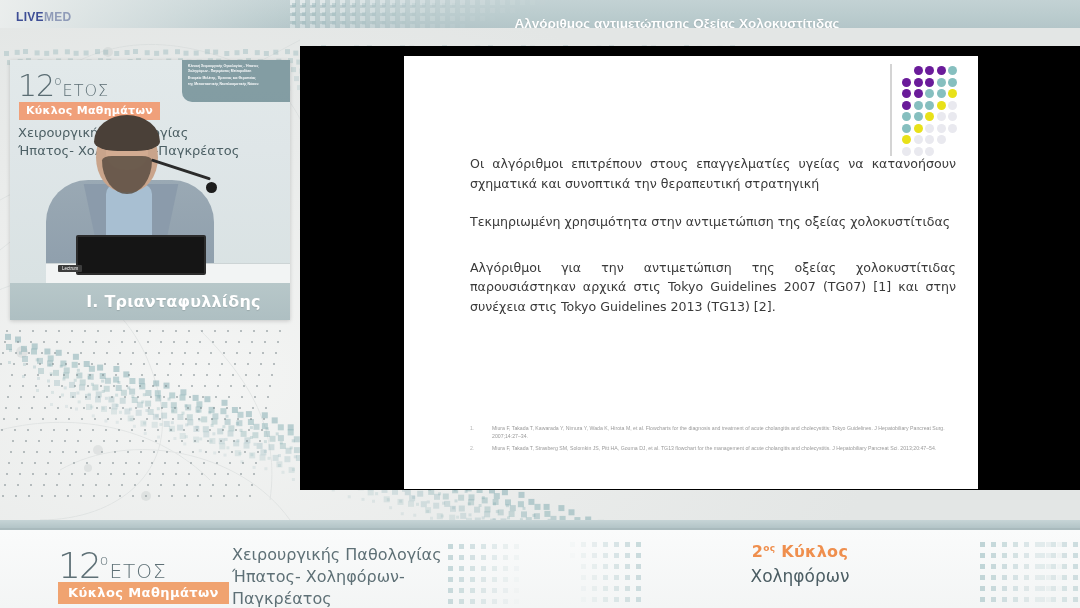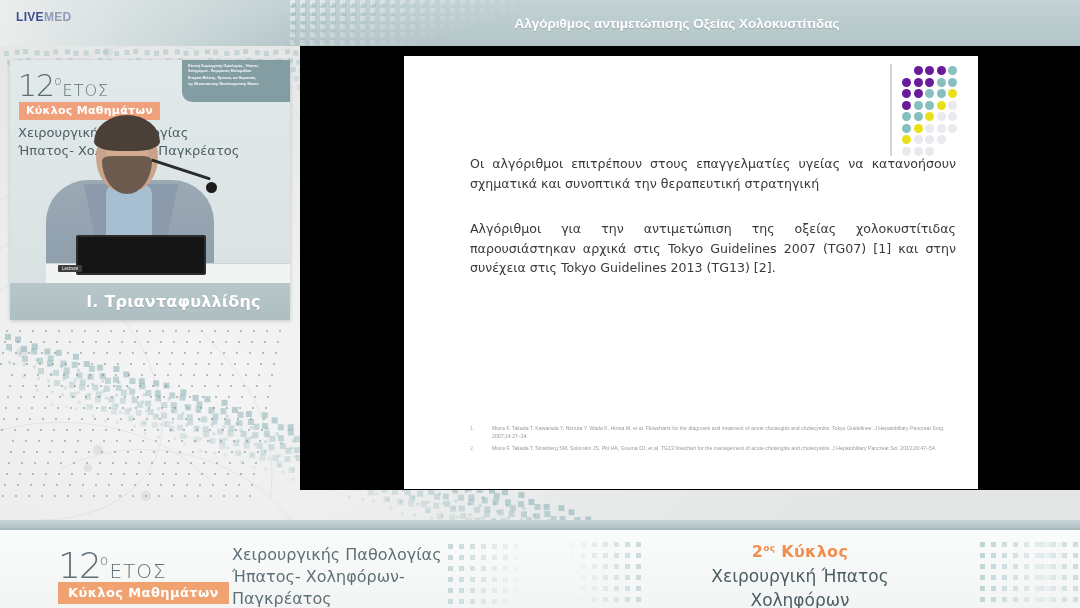--- a/index.html
+++ b/index.html
@@ -20,21 +20,21 @@
       linear-gradient(180deg,#eceeed 0%,#e7eae9 100%);
   }
   
   .bg-lines { position:absolute; inset:0; opacity:.5; }
 
   
   .dotfield { position:absolute; pointer-events:none; }
 
   
   #header {
-    position:absolute; left:0; top:0; width:1080px; height:46px;
+    position:absolute; left:0; top:0; width:1080px; height:28px;
     background:linear-gradient(180deg,#c3d2d4 0%,#bccdcf 45%,#b4c6c9 100%);
     overflow:hidden;
   }
   #header .hdr-left-fade {
     position:absolute; left:0; top:0; width:300px; height:46px;
     background:linear-gradient(90deg, rgba(238,240,239,.92) 0%, rgba(226,232,232,.55) 55%, rgba(200,214,216,0) 100%);
   }
   #logo {
     position:absolute; left:16px; top:8px;
     font-size:12px; font-weight:bold; letter-spacing:.3px;
@@ -1859,20 +1859,21 @@
         <div class="d" style="left: 27px; top: 73px; background: rgb(233, 233, 239);"></div>
         <div class="d" style="left: 38.5px; top: 73px; background: rgb(233, 233, 239);"></div>
         <div class="d" style="left: 4px; top: 84.5px; background: rgb(233, 233, 239);"></div>
         <div class="d" style="left: 15.5px; top: 84.5px; background: rgb(233, 233, 239);"></div>
         <div class="d" style="left: 27px; top: 84.5px; background: rgb(233, 233, 239);"></div>
       </div>
 
 
     <div id="slide-body">
       <p>Οι αλγόριθμοι επιτρέπουν στους επαγγελματίες υγείας να κατανοήσουν σχηματικά και συνοπτικά την θεραπευτική στρατηγική</p>
+      <p>Τεκμηριωμένη χρησιμότητα στην αντιμετώπιση της οξείας χολοκυστίτιδας</p>
       <p class="p3">Αλγόριθμοι για την αντιμετώπιση της οξείας χολοκυστίτιδας παρουσιάστηκαν αρχικά στις Tokyo Guidelines 2007 (TG07) [1] και στην συνέχεια στις Tokyo Guidelines 2013 (TG13) [2].</p>
     </div>
 
     <div id="slide-refs">
       <div class="ref">
         <span class="num">1.</span>
         <span class="txt">Miura F, Takada T, Kawarada Y, Nimura Y, Wada K, Hirota M, et al. Flowcharts for the diagnosis and treatment of acute cholangitis and cholecystitis: Tokyo Guidelines. J Hepatobiliary Pancreat Surg. 2007;14:27–34.</span>
       </div>
       <div class="ref">
         <span class="num">2.</span>
@@ -2111,19 +2112,18 @@
       <div>Χειρουργικής Παθολογίας</div>
       <div>Ήπατος- Χοληφόρων-</div>
       <div>Παγκρέατος</div>
     </div>
 
     <div id="f-cycle">
       <div class="ck">
         <span>2</span><sup>ος</sup> <span>Κύκλος</span>
       </div>
       <div class="ct">
-        <div>Χειρουργική Ήπατος</div>
         <div>Χοληφόρων</div>
       </div>
     </div>
   </div>
 
 </div>
 
 </body></html>

